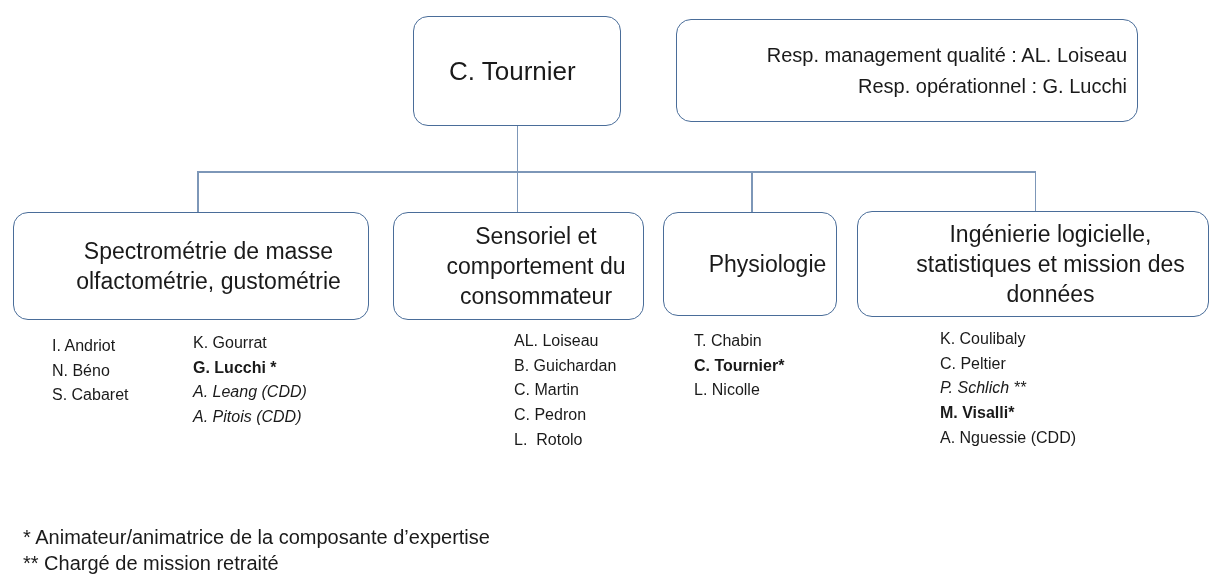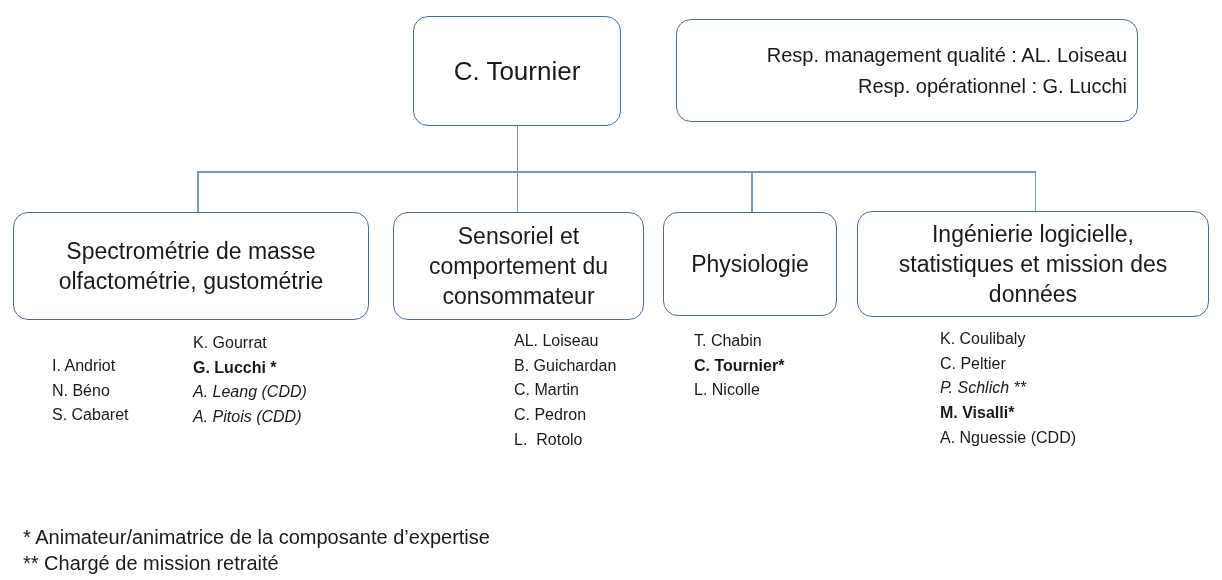--- a/index.html
+++ b/index.html
@@ -13,22 +13,22 @@
     overflow: hidden;
   }
   .box {
     position: absolute;
     box-sizing: border-box;
     border: 1.5px solid #4a6d99;
     border-radius: 15px;
     background: #ffffff;
     display: flex;
     flex-direction: column;
-    align-items: center;
     justify-content: center;
+    padding-left: 35px;
   }
   .top-box   { left: 413px; top: 16px;  width: 208px; height: 110px; }
   .mgmt-box  { left: 676px; top: 19px;  width: 462px; height: 103px;
                align-items: flex-end; padding-left: 24px; padding-right: 10px; }
   .dept-1 { left: 13px;  top: 212px; width: 356px; height: 108px; }
   .dept-2 { left: 393px; top: 212px; width: 251px; height: 108px; }
   .dept-3 { left: 663px; top: 212px; width: 174px; height: 104px; }
   .dept-4 { left: 857px; top: 211px; width: 352px; height: 106px; }
 
   .top-name { font-size: 26px; line-height: 34px; }
@@ -90,21 +90,21 @@
   </div>
   <div class="box dept-3">
     <div class="dept-title">Physiologie</div>
   </div>
   <div class="box dept-4">
     <div class="dept-title">Ingénierie logicielle,
 statistiques et mission des
 données</div>
   </div>
 
-  <div class="member-col" style="left:52px; top:334px;margin-top:20px;">
+  <div class="member-col" style="left:52px; top:334px;">
       <div class="member regular">I. Andriot</div>
       <div class="member regular">N. Béno</div>
       <div class="member regular">S. Cabaret</div>
     </div>
   <div class="member-col" style="left:193px; top:331px;">
       <div class="member regular">K. Gourrat</div>
       <div class="member bold">G. Lucchi *</div>
       <div class="member italic">A. Leang (CDD)</div>
       <div class="member italic">A. Pitois (CDD)</div>
     </div>

